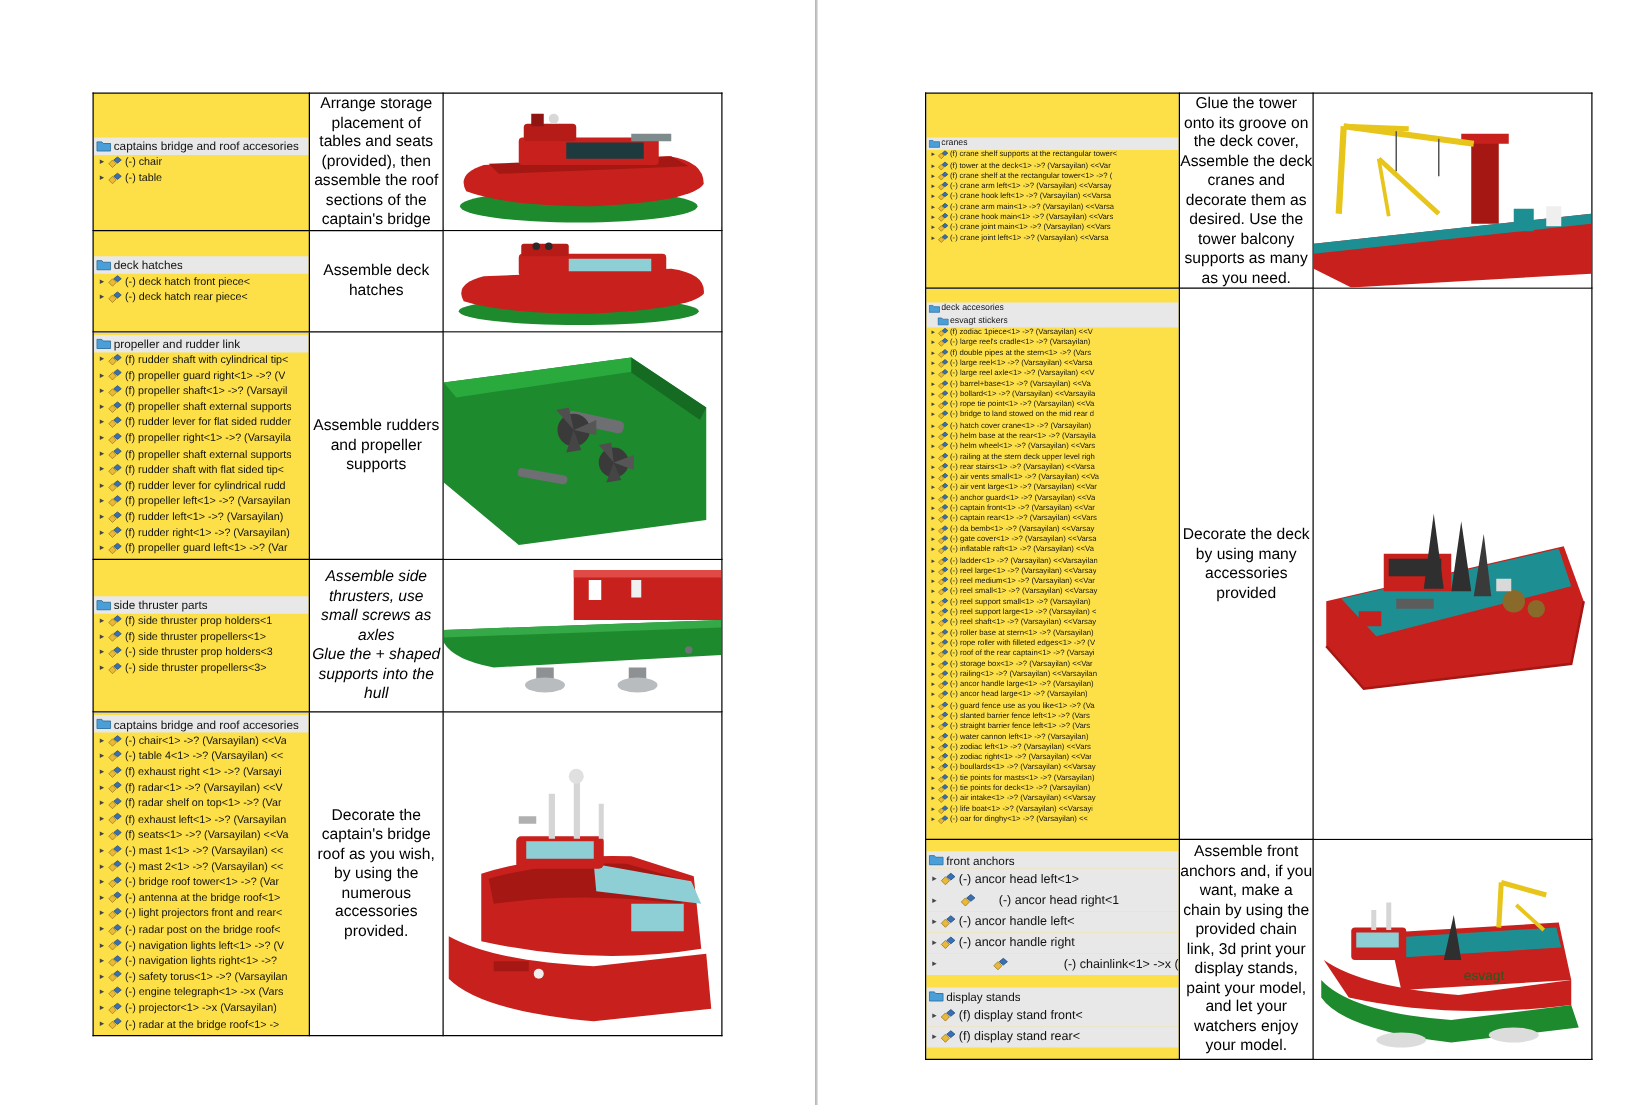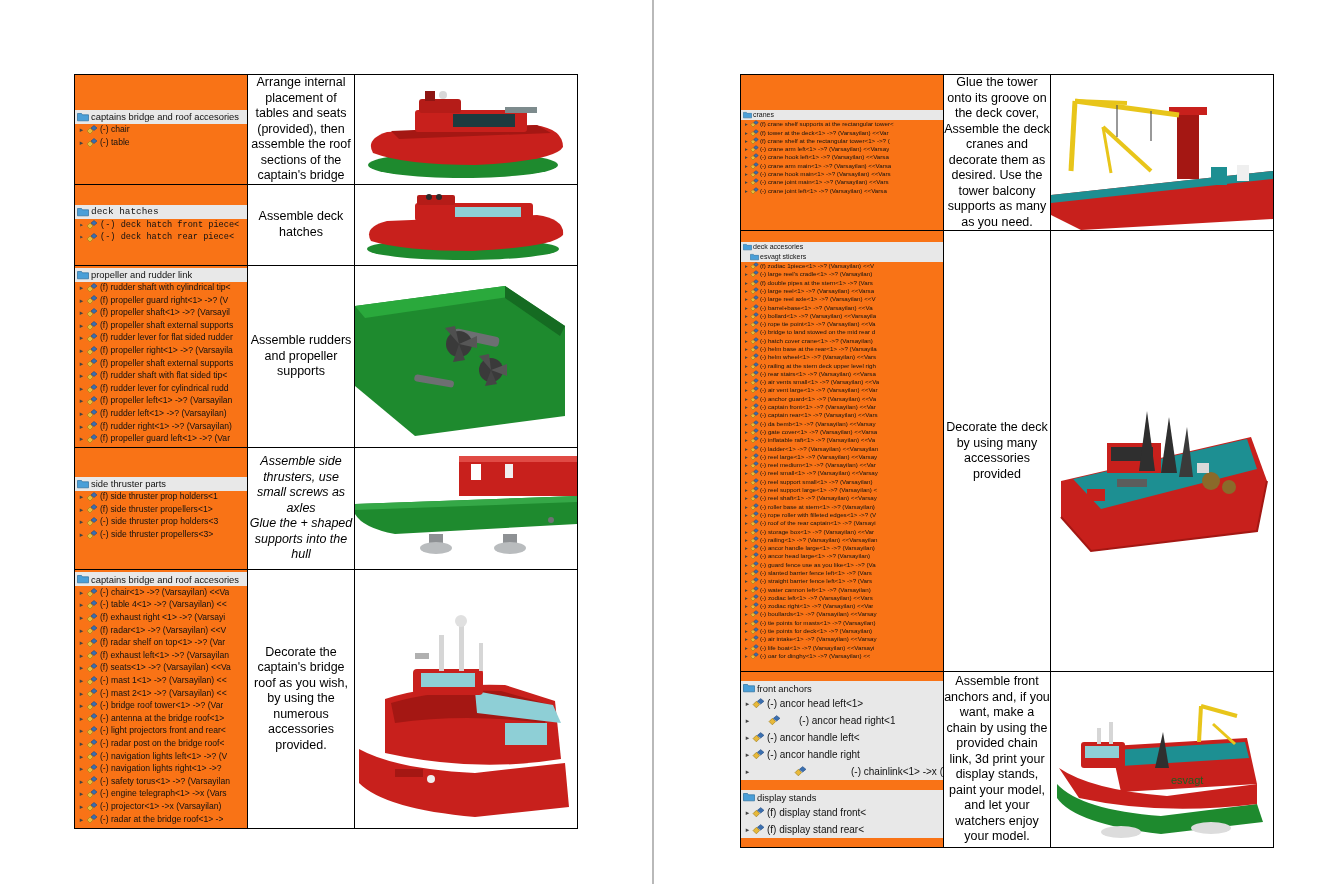--- a/index.html
+++ b/index.html
@@ -1,21 +1,21 @@
 <!DOCTYPE html>
 <html><head>
 <meta charset="utf-8">
 <style>
   html,body{margin:0;padding:0;background:#ffffff;}
   body{width:1319px;height:884px;font-family:"Liberation Sans",sans-serif;color:#000;overflow:hidden;}
   .page{position:absolute;top:0;left:0;width:1319px;height:884px;}
   .divider{position:absolute;top:0;bottom:0;width:0;border-left:1px solid #b9b9b9;border-right:1px solid #b9b9b9;}
   table.guide{border-collapse:collapse;table-layout:fixed;}
   table.guide td{border:1px solid #000;vertical-align:middle;padding:0;}
-  .c-tree{width:172px;background:#f97316;overflow:hidden;}
+  .c-tree{width:172px;background:#fde047;overflow:hidden;}
   .c-text{width:106px;text-align:center;font-size:12.5px;line-height:15.5px;padding:3px 4px;}
   .c-img{width:222px;background:#fff;padding:0;margin-left:34px;}
 
   
   .tree{font-size:8.6px;line-height:11.4px;color:#111;padding:2px 0 2px 0;}
   .tree .row{display:flex;align-items:center;height:12.6px;white-space:nowrap;overflow:hidden;padding-left:2px;}
   .tree .row.sel{background:#e8e8e8;}
   .tree .arrow{width:9px;flex:0 0 9px;text-align:center;color:#444;font-size:7px;}
   .tree .folder{flex:0 0 12px;margin-right:2px;}
   .tree .part{flex:0 0 12px;margin-right:2px;}
@@ -72,41 +72,41 @@
             <span class="part ico">
               <svg width="12" height="10" viewBox="0 0 12 10">
                     <path d="M1 6l3-3 3 3-3 3z" fill="#e8b93a" stroke="#9c7a14" stroke-width=".6"></path>
                     <path d="M5 3l3-2.5 3 2.5-3 2.5z" fill="#3a6fb0" stroke="#224a80" stroke-width=".6"></path>
                   </svg>
             </span>
             <span class="lbl">(-) table</span>
           </div>
         </div>
       </td>
-      <td class="c-text">Arrange internal placement of tables and seats (provided), then assemble the roof sections of the captain's bridge</td>
+      <td class="c-text">Arrange storage placement of tables and seats (provided), then assemble the roof sections of the captain's bridge</td>
       <td class="c-img">
         <div class="imgwrap">
           <svg viewBox="0 0 222 105" preserveAspectRatio="none">
             <rect width="222" height="105" fill="#ffffff"></rect>
             <ellipse cx="108" cy="88" rx="95" ry="13" fill="#1e8a2e"></ellipse>
             <path d="M18 76 Q10 62 32 55 L180 48 Q208 52 208 70 Q200 84 120 88 Q50 88 18 76z" fill="#c8201c"></path>
             <path d="M36 54 L182 48 L196 56 L44 62z" fill="#a41713"></path>
             <rect x="60" y="33" width="112" height="22" rx="3" fill="#c8201c"></rect>
             <rect x="98" y="37" width="62" height="13" fill="#1d3b3f"></rect>
             <rect x="64" y="22" width="42" height="14" rx="3" fill="#b51c18"></rect>
             <rect x="70" y="14" width="10" height="10" fill="#8e1512"></rect>
             <circle cx="88" cy="18" r="4" fill="#d8d8d8"></circle>
             <rect x="150" y="30" width="32" height="6" fill="#7d8b8d"></rect>
           </svg>
         </div>
       </td>
     </tr>
 
     <tr>
-      <td class="c-tree" style="height:80px;font-family:Liberation Mono, monospace;">
+      <td class="c-tree" style="height:80px;">
         <div class="tree">
           <div class="row root sel">
             <span class="folder ico">
               <svg width="12" height="10" viewBox="0 0 12 10">
                     <path d="M0.5 1.5h4l1 1.3h6v6H0.5z" fill="#4a9fd8" stroke="#2d6e9e" stroke-width=".7"></path>
                   </svg>
             </span>
             <span class="lbl">deck hatches</span>
           </div>
           <div class="row">

